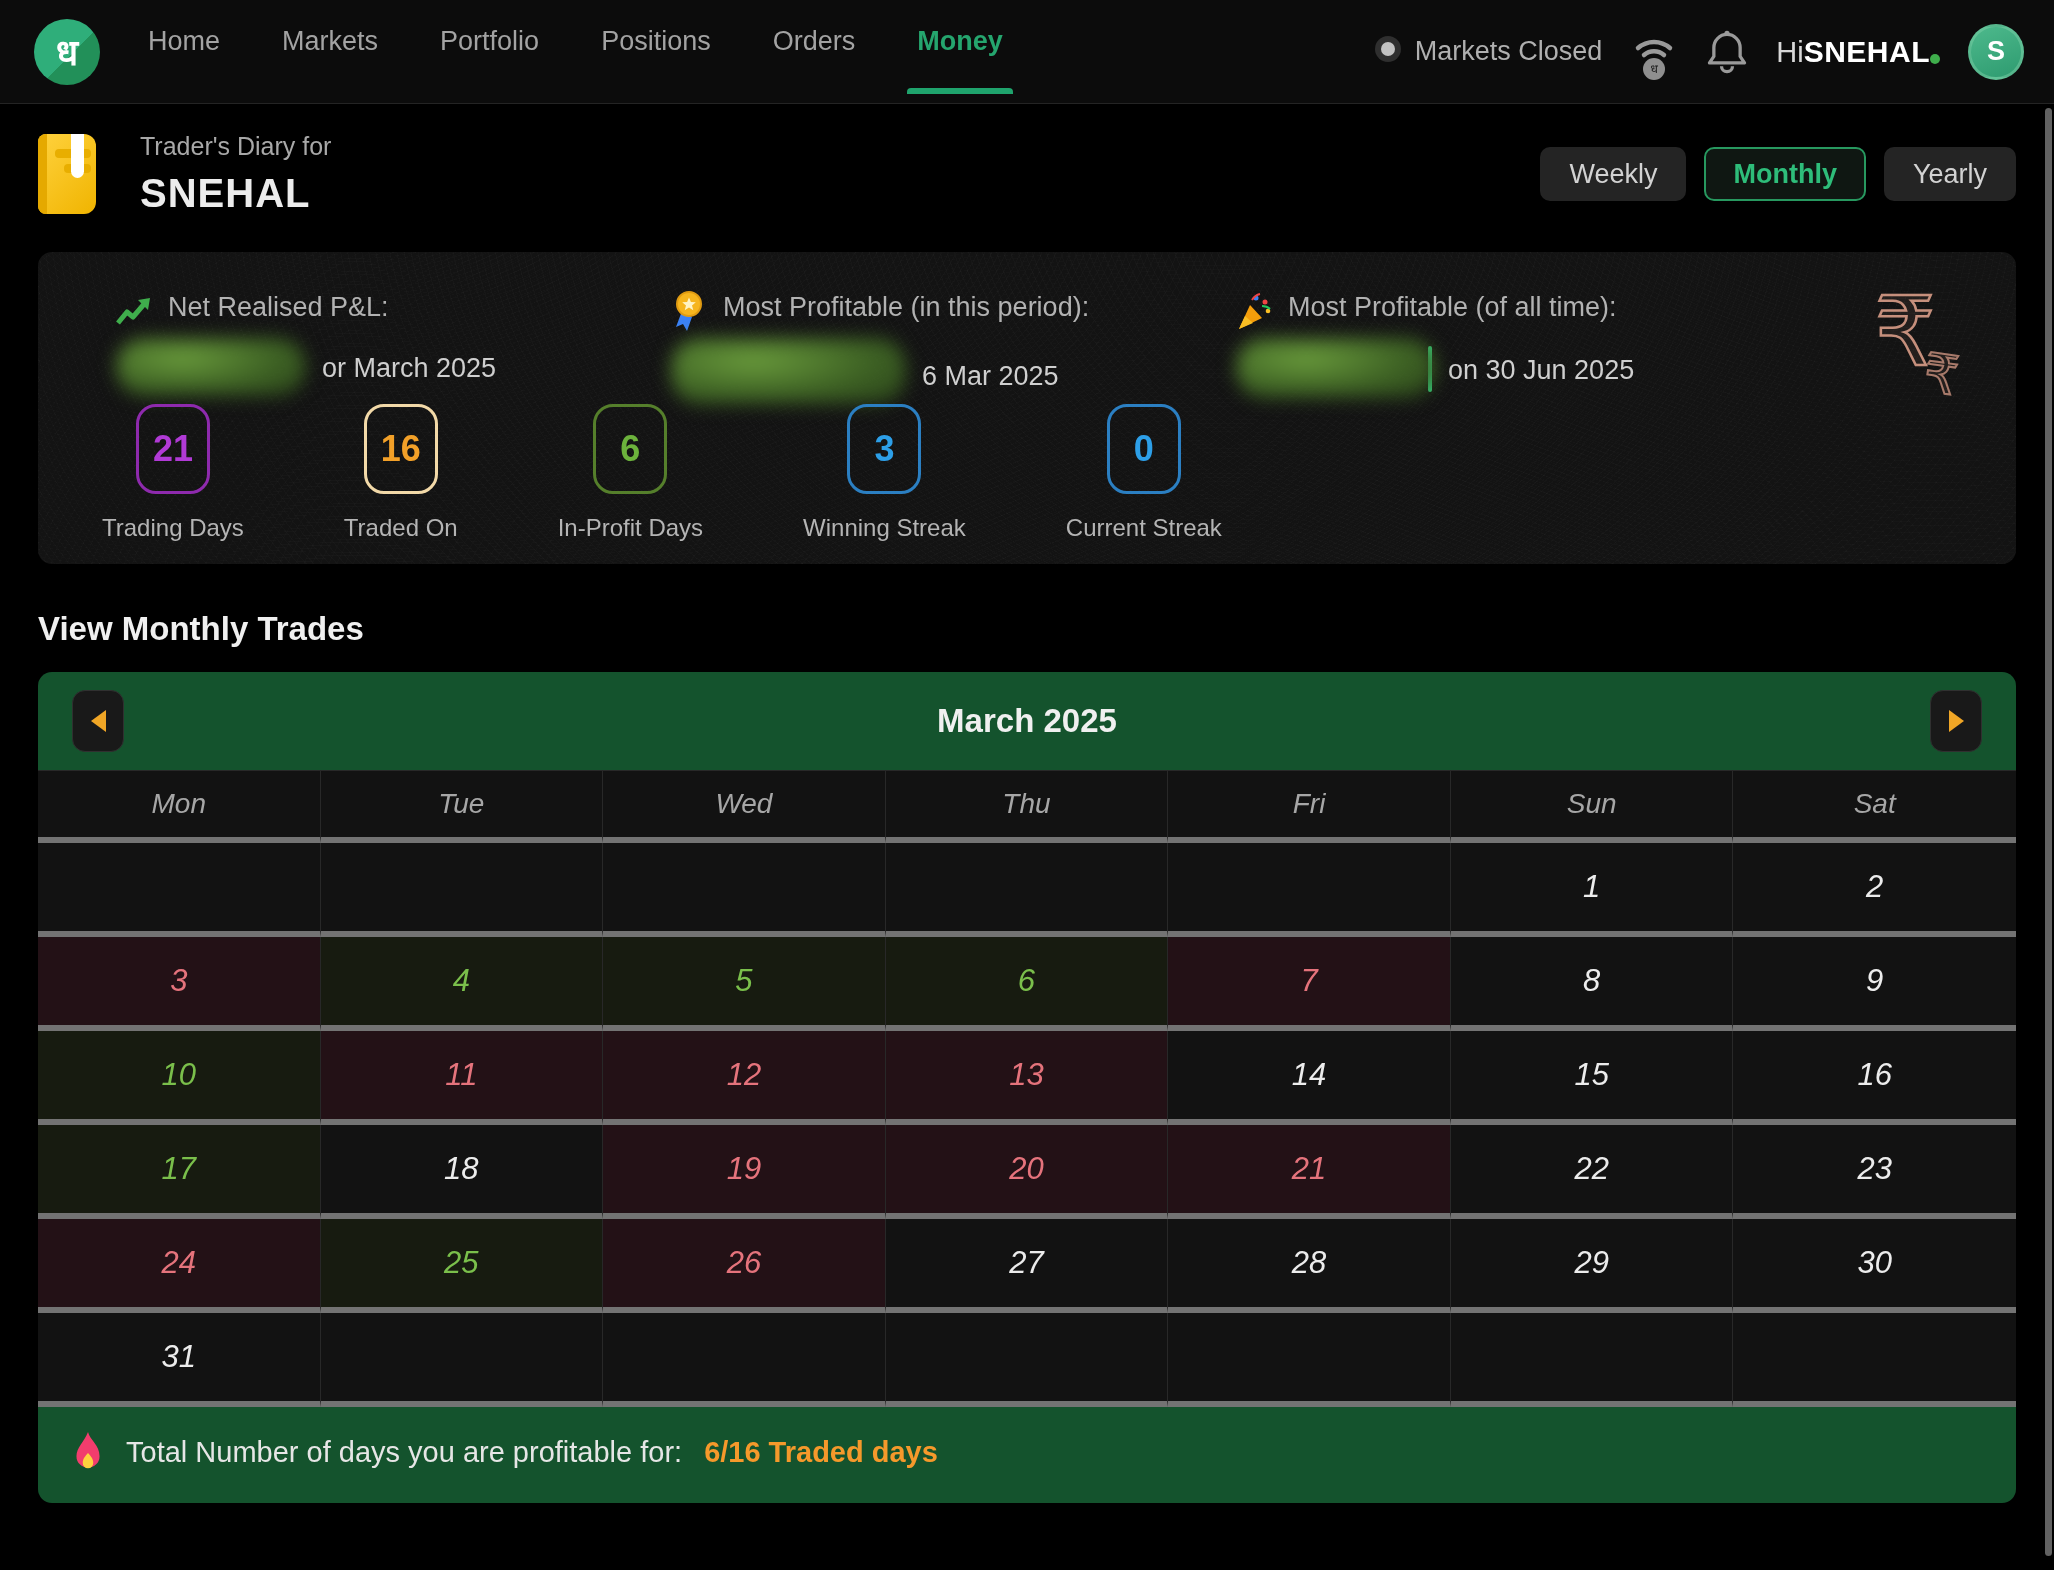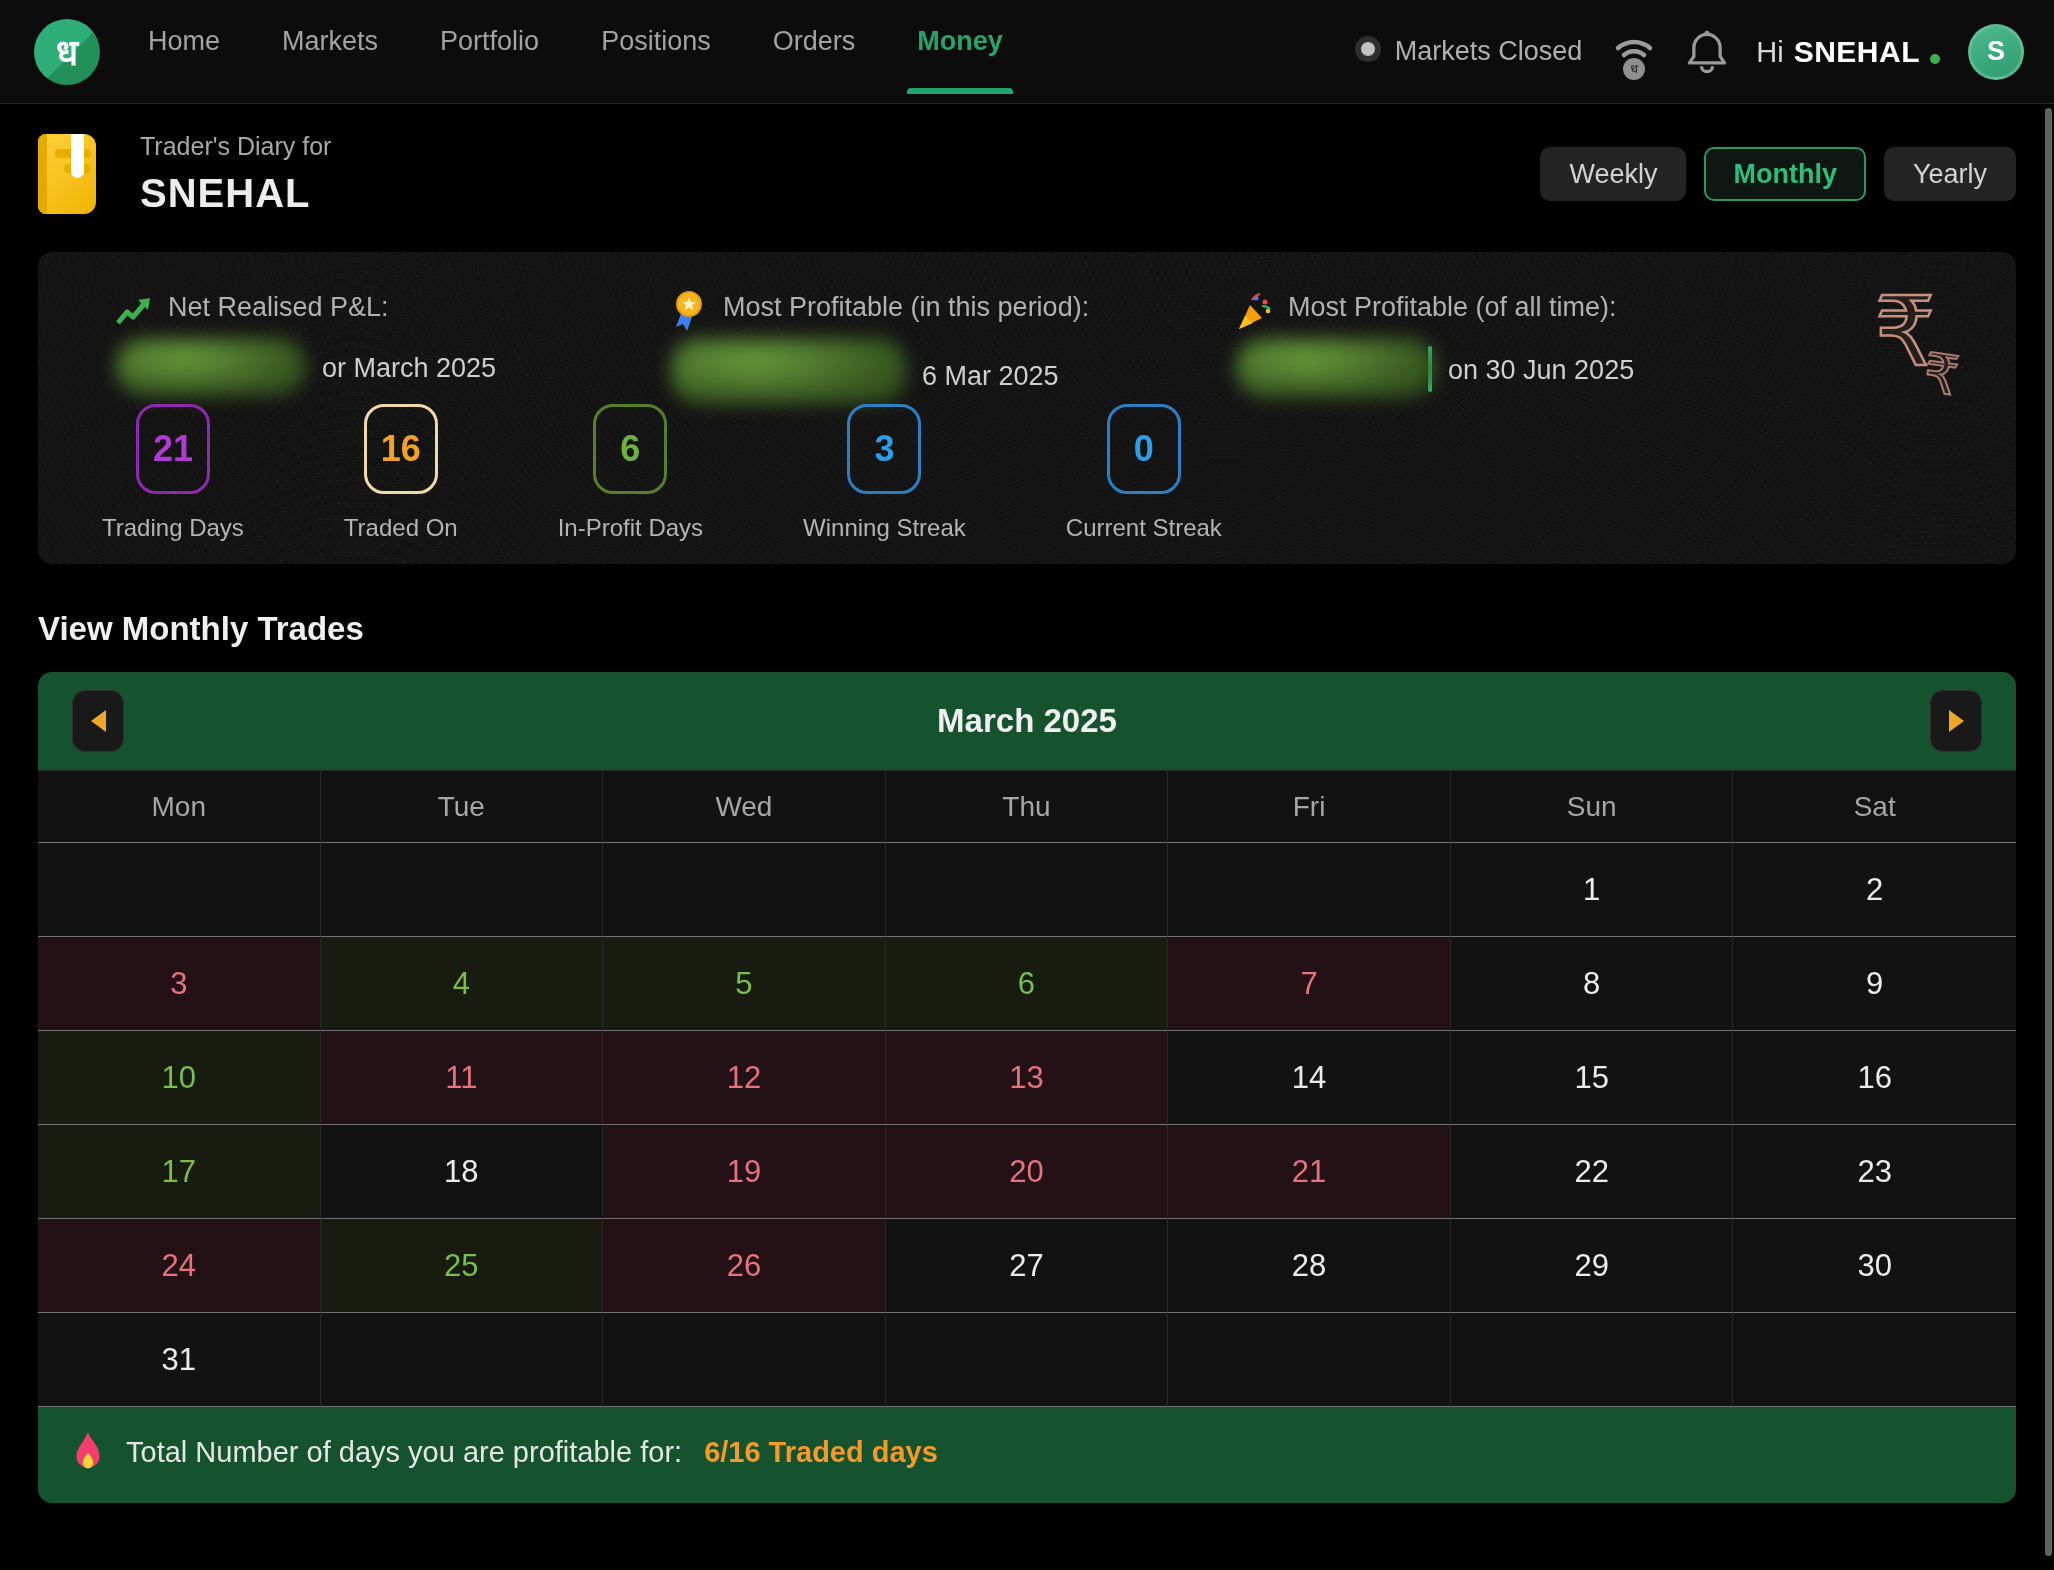--- a/index.html
+++ b/index.html
@@ -32,21 +32,21 @@
   .nav-right { margin-left:auto; display:flex; align-items:center; gap:28px; }
   .market-status { display:flex; align-items:flex-start; gap:14px; color:#b0b0b0; font-size:27px; }
   .status-dot { width:26px; height:26px; border-radius:50%; background:#2f2f2f; position:relative; flex:none; }
   .status-dot::after { content:''; position:absolute; inset:6px; border-radius:50%; background:#c2c2c2; }
   .wifi-wrap { position:relative; width:48px; height:48px; flex:none; }
   .wifi-badge {
     position:absolute; left:13px; bottom:-4px; width:22px; height:22px; border-radius:50%;
     background:#8f8f8f; color:#161616; font-size:12px; display:flex; align-items:center; justify-content:center;
   }
   .bell-wrap { width:42px; height:46px; flex:none; }
-  .greeting { font-size:29px; color:#d8d8d8; display:flex; align-items:baseline; gap:10px; }
+  .greeting { font-size:29px; color:#d8d8d8; display:flex; align-items:baseline; }
   .greeting b { color:#fff; font-size:30px; letter-spacing:0.5px; }
   .gdot { width:10px; height:10px; border-radius:50%; background:#3fae4c; align-self:flex-end; margin-bottom:5px; }
   .avatar {
     width:56px; height:56px; border-radius:50%;
     background:linear-gradient(160deg,#4db98c,#2e9b70);
     border:3px solid rgba(130,210,170,0.45);
     display:flex; align-items:center; justify-content:center;
     color:#fff; font-size:27px; font-weight:bold;
   }
   
@@ -111,21 +111,21 @@
   .calendar-card { margin:0 38px; border-radius:14px; background:#14532d; overflow:hidden; }
   .cal-header { position:relative; height:98px; display:flex; align-items:center; justify-content:space-between; padding:0 34px; }
   .cal-title { position:absolute; left:50%; transform:translateX(-50%); font-size:33px; font-weight:bold; color:#f0f0f0; }
   .cal-nav {
     width:52px; height:62px; border-radius:13px; background:#191919; border:1px solid #303030;
     display:flex; align-items:center; justify-content:center; cursor:pointer;
   }
   .tri-left { width:0; height:0; border-top:11px solid transparent; border-bottom:11px solid transparent; border-right:15px solid #f0a626; }
   .tri-right { width:0; height:0; border-top:11px solid transparent; border-bottom:11px solid transparent; border-left:15px solid #f0a626; }
   .cal-grid { display:grid; grid-template-columns:repeat(7,1fr); border-top:1px solid #282828; }
-  .cal-cell { border-right:1px solid #282828; border-bottom:1px solid #737373; display:flex; align-items:center; justify-content:center; }
+  .cal-cell { border-right:1px solid #282828; border-bottom:6px solid #737373; display:flex; align-items:center; justify-content:center;font-style:italic; }
   .cal-cell:nth-child(7n) { border-right:none; }
   .cal-hcell { height:72px; font-size:28px; color:#a6a6a6; font-weight:500; background:#121212; }
   .cal-dcell { height:94px; font-size:31px; color:#ececec; background:#121212; }
   .cal-dcell.loss { color:#e5737c; background:#231116; }
   .cal-dcell.profit { color:#7abf4b; background:#171b10; }
   .cal-footer { display:flex; align-items:center; gap:22px; padding:24px 34px 30px; font-size:29px; color:#e6e6e6; }
   .fire-wrap { width:32px; height:42px; flex:none; }
   .cal-highlight { color:#f5992b; font-weight:bold; }
   .scrollbar-thumb { position:absolute; right:2px; top:108px; width:7px; height:1448px; border-radius:4px; background:rgba(195,195,195,0.5); }
 </style>

